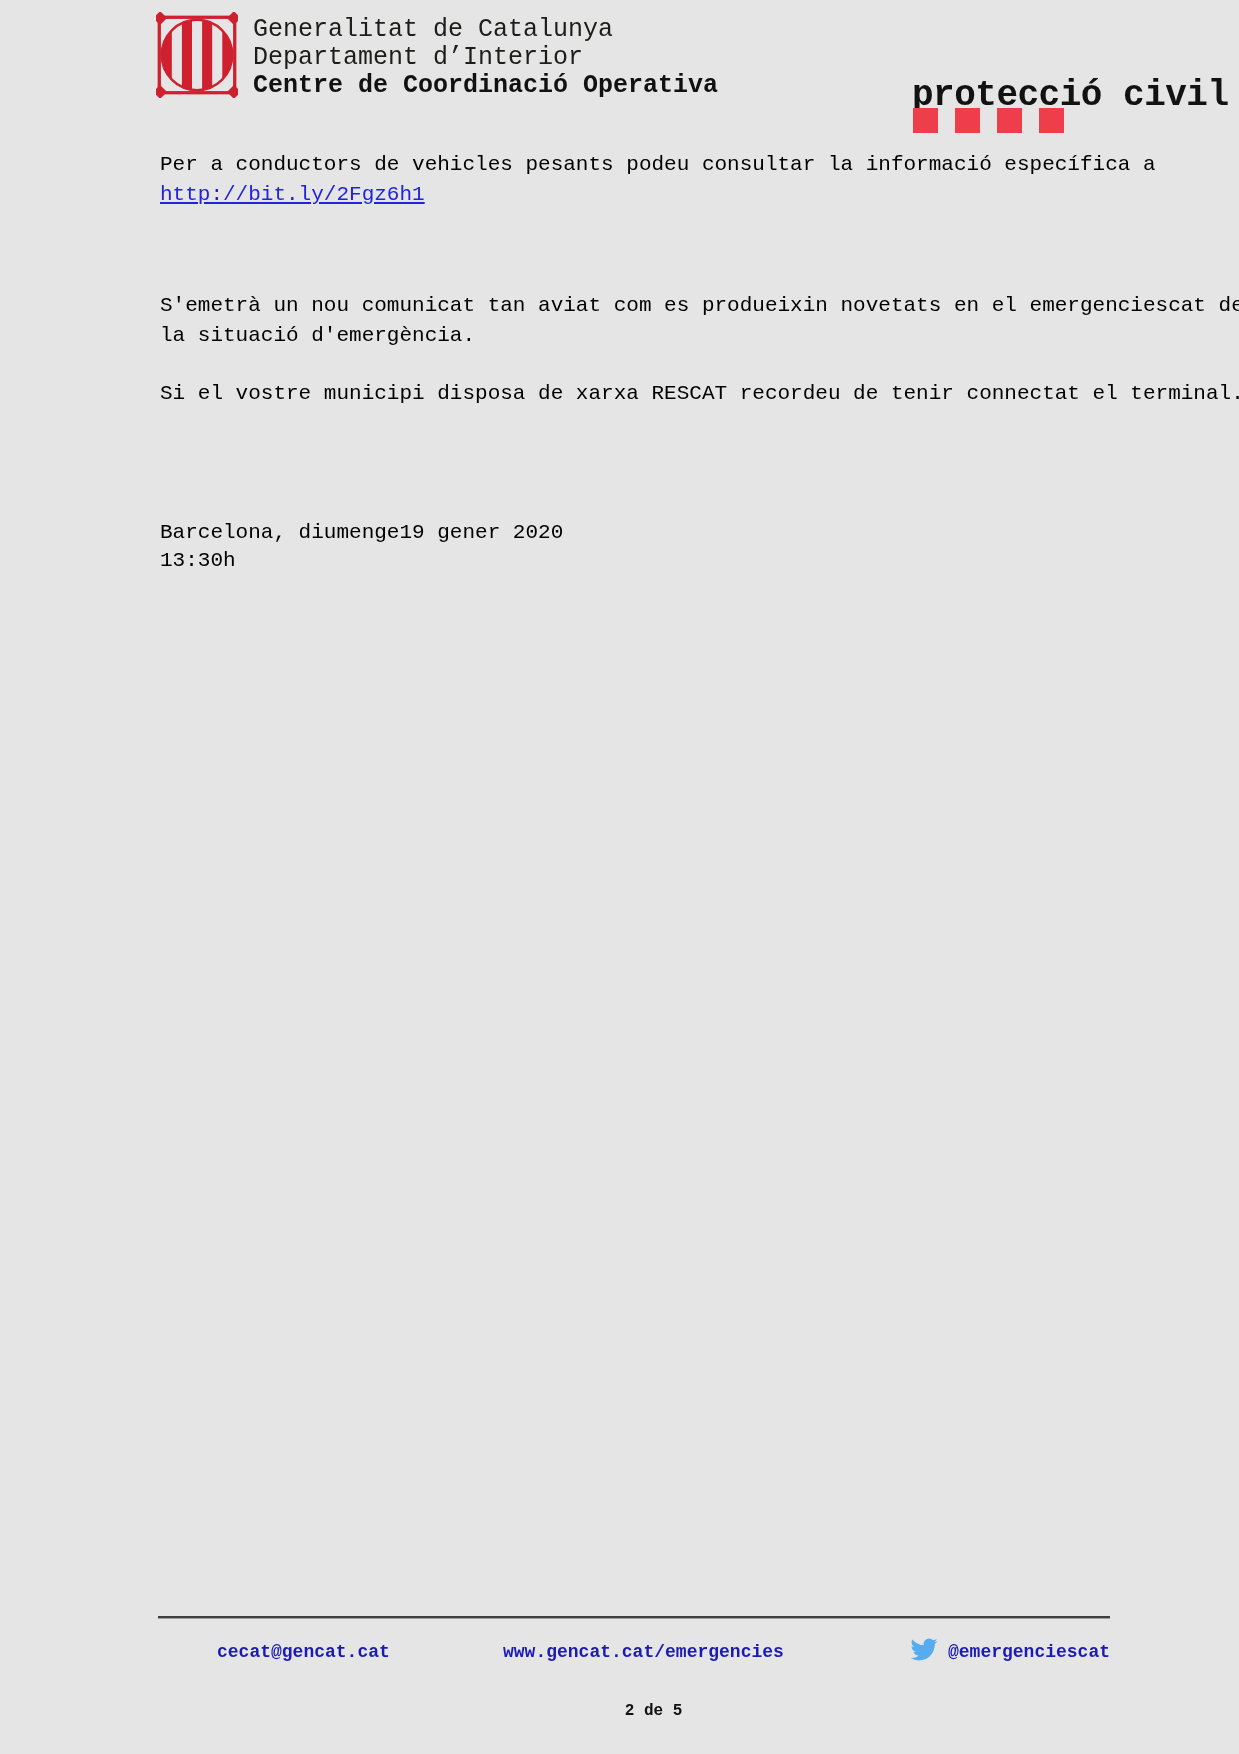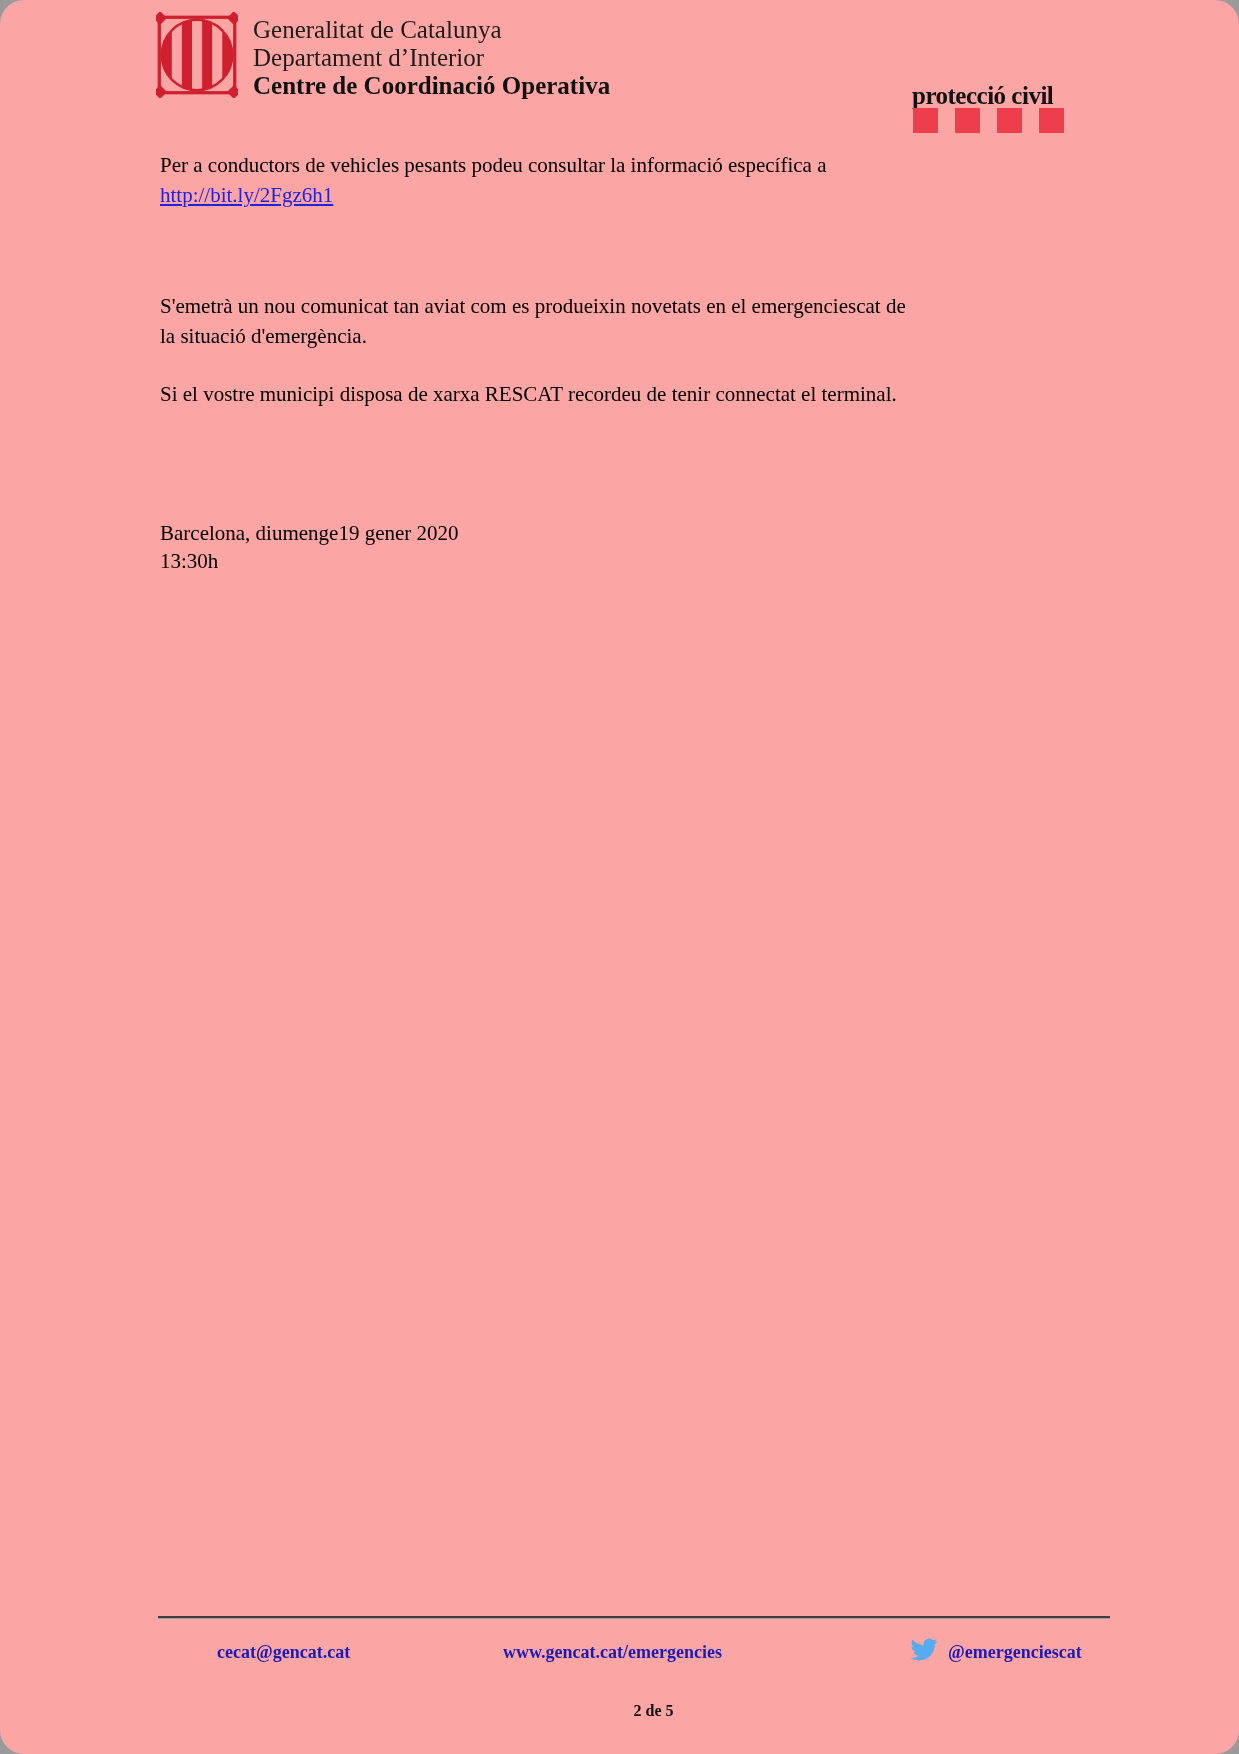--- a/index.html
+++ b/index.html
@@ -1,35 +1,34 @@
 <!DOCTYPE html>
 <html><head>
 <meta charset="utf-8">
 <style>
   html, body { margin: 0; padding: 0; background: #9a9a9a; }
   .page {
     position: relative;
     width: 1239px; height: 1754px;
     margin: 0 auto;
-    background: #fca5a5;
-    font-family: Liberation Serif, serif;
+    background: #e5e5e5;
+    font-family: Liberation Mono, monospace;
     overflow: hidden;
-    border-radius: 24px;
   }
   .abs { position: absolute; }
 
   
   .emblem { left: 156px; top: 12px; width: 82px; height: 86px; }
   .hdr-text { left: 253px; top: 16px; font-size: 25px; line-height: 28px; color: #1d1d1b; }
   .hdr-text .light { font-weight: 400; }
   .hdr-text .bold  { font-weight: 700; color: #111; }
 
   .pc-label {
     left: 912px; top: 82px;
-    font-size: 25px; font-weight: 700; letter-spacing: -0.5px; color: #121212;
+    font-size: 36px; font-weight: 700; letter-spacing: -0.5px; color: #121212;
     line-height: 28px; white-space: nowrap;
   }
   .pc-squares { left: 913px; top: 108px; display: flex; gap: 17px; }
   .pc-square { width: 25px; height: 25px; background: #ef3e4b; }
 
   
   .body-line {
     left: 160px;
     font-size: 21px; line-height: 30px; color: #000;
     white-space: nowrap;

